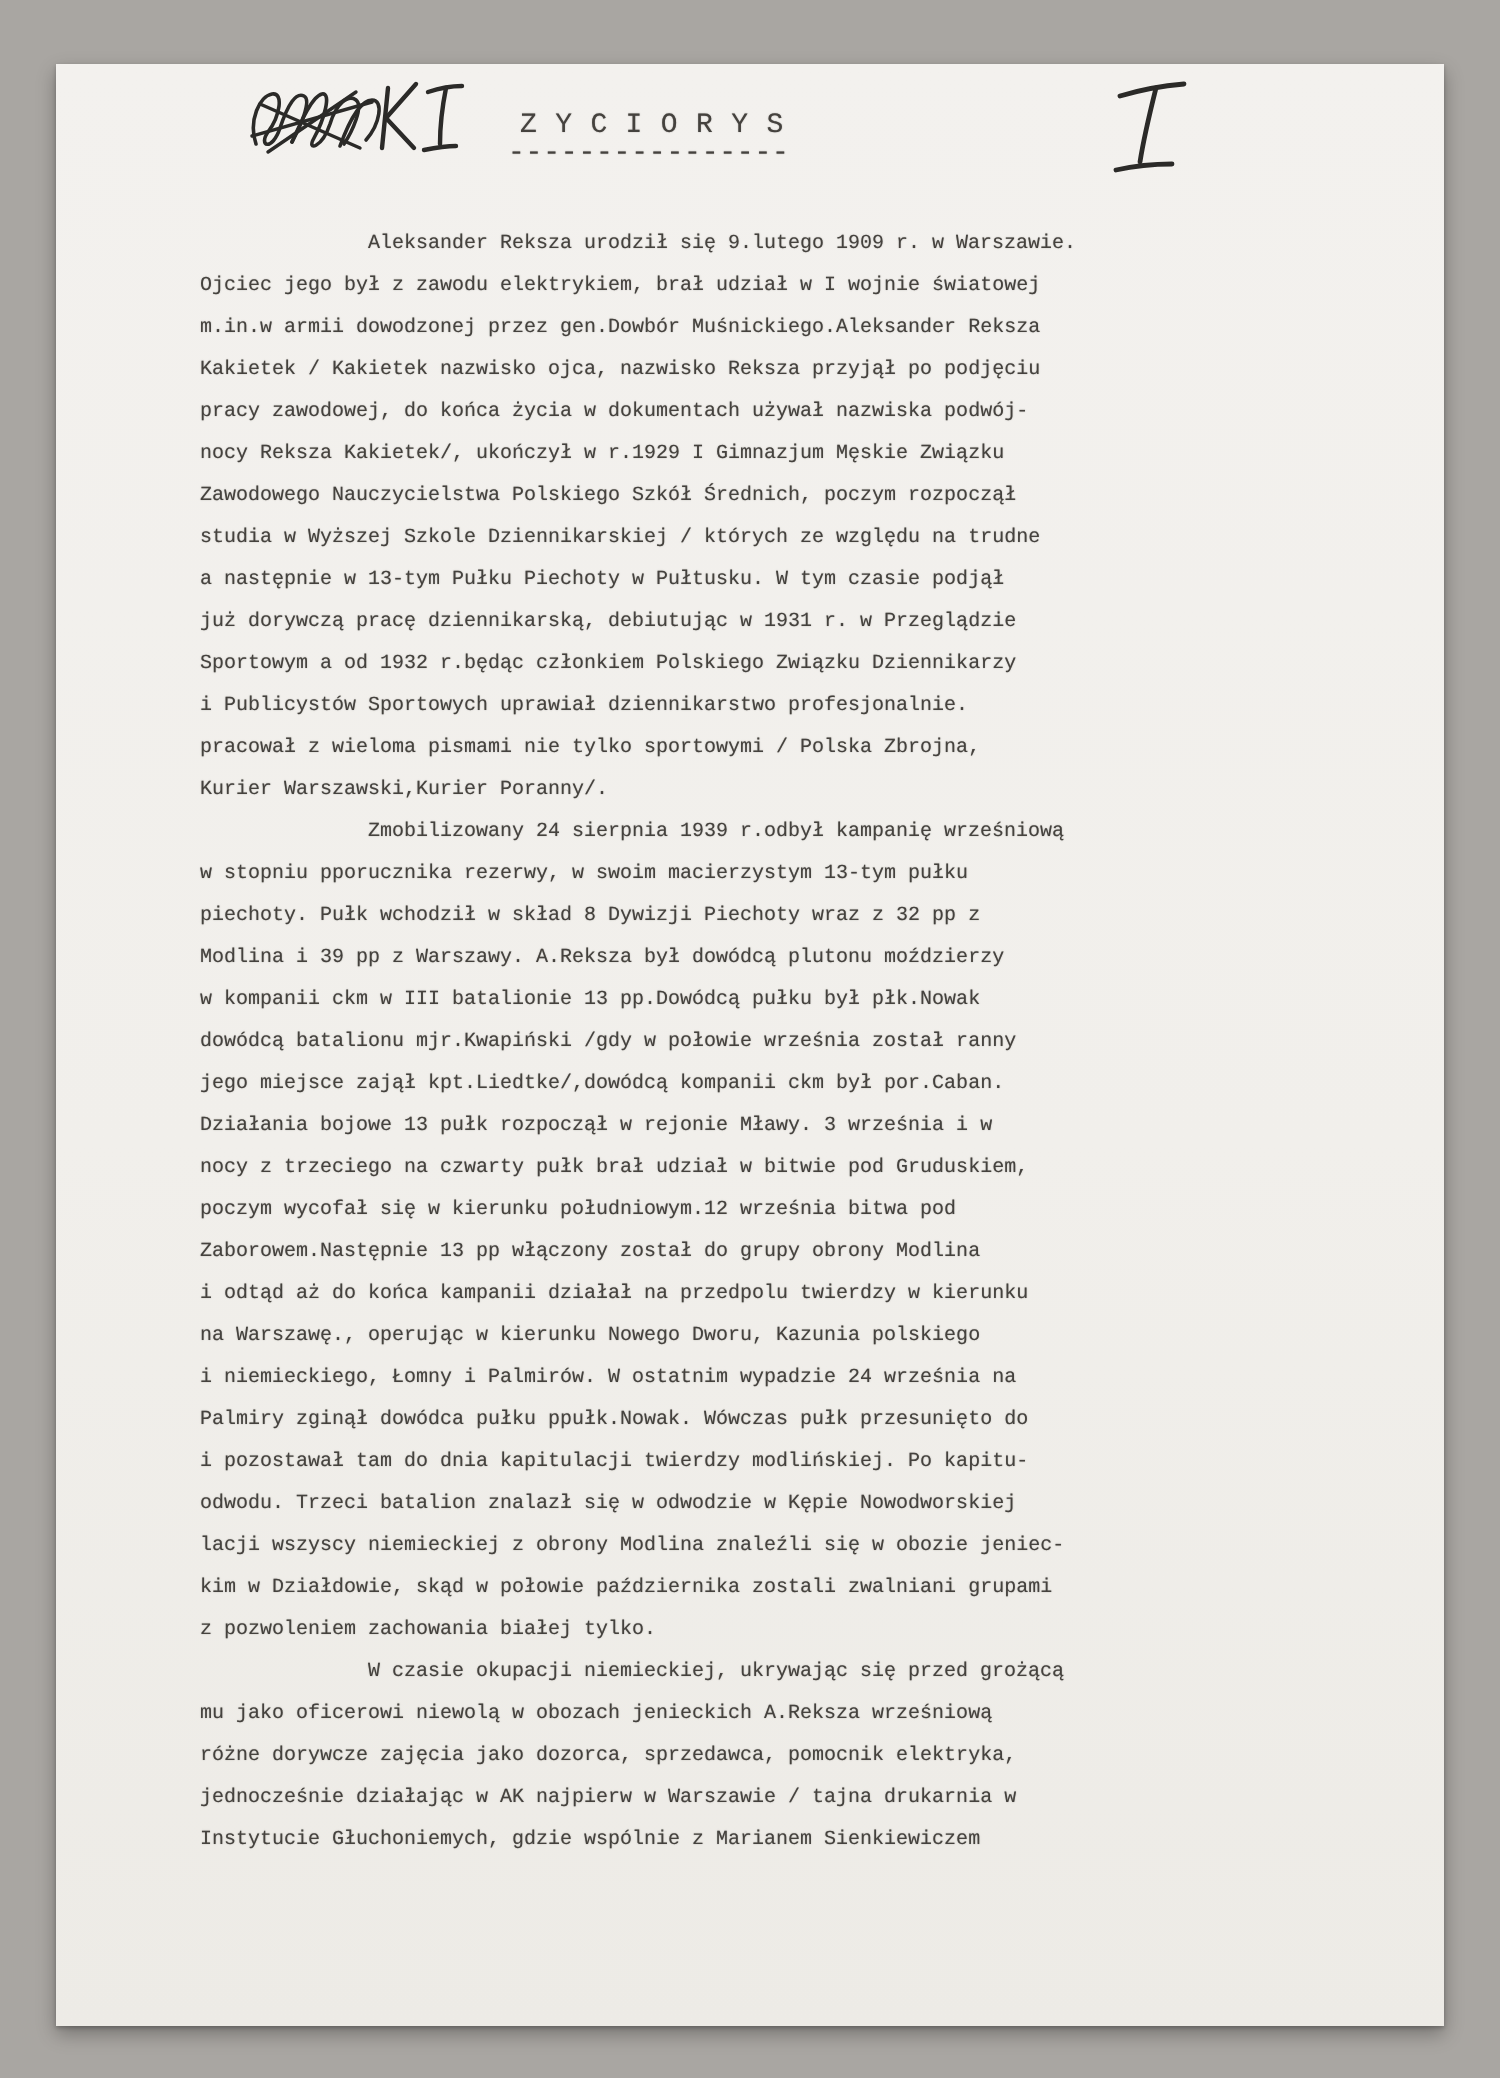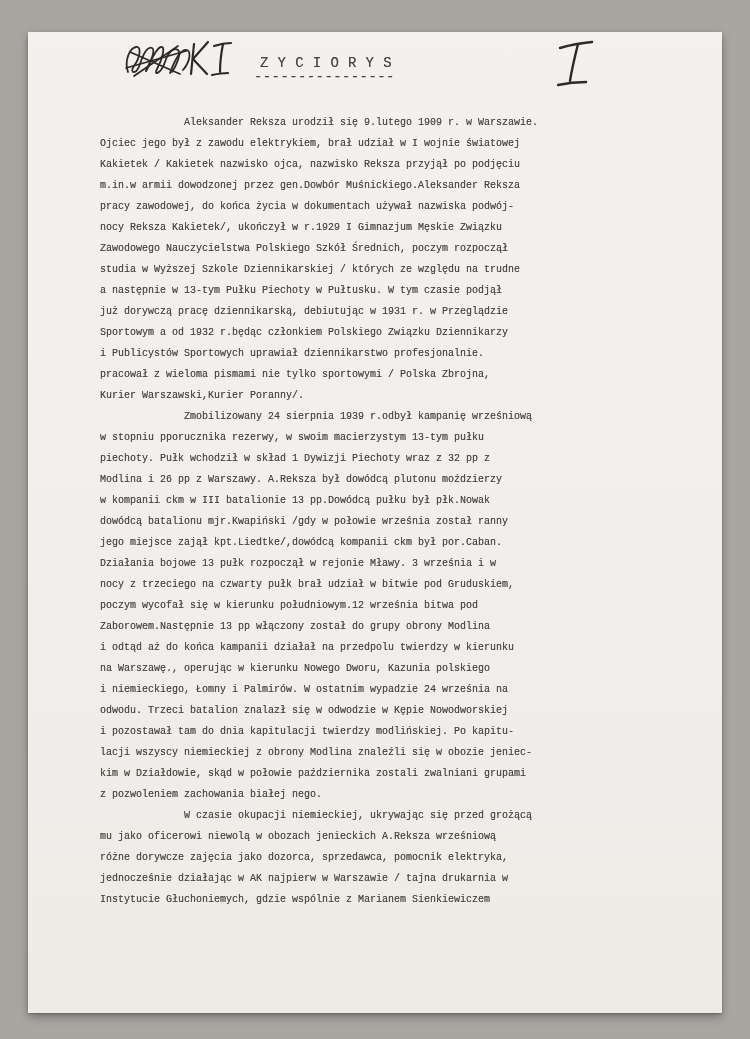--- a/index.html
+++ b/index.html
@@ -72,51 +72,52 @@
 
     <svg class="hand" style="left:528px;top:6px" width="48" height="50" viewBox="0 0 48 50" aria-label="I">
       <path stroke-width="2.4" d="M4,10 C14,7 24,5 36,4"></path>
       <path stroke-width="2.4" d="M22,6 C19,18 16,30 14,43"></path>
       <path stroke-width="2.4" d="M2,47 C11,45 20,44 30,44"></path>
     </svg>
 
     <div class="doc-body">
         <div class="line first">Aleksander Reksza urodził się 9.lutego 1909 r. w Warszawie.</div>
         <div class="line">Ojciec jego był z zawodu elektrykiem, brał udział w I wojnie światowej</div>
+        <div class="line">m.in.w armii dowodzonej przez gen.Dowbór Muśnickiego.Aleksander Reksza</div>
         <div class="line">Kakietek / Kakietek nazwisko ojca, nazwisko Reksza przyjął po podjęciu</div>
-        <div class="line">m.in.w armii dowodzonej przez gen.Dowbór Muśnickiego.Aleksander Reksza</div>
         <div class="line">pracy zawodowej, do końca życia w dokumentach używał nazwiska podwój-</div>
         <div class="line">nocy Reksza Kakietek/, ukończył w r.1929 I Gimnazjum Męskie Związku</div>
         <div class="line">Zawodowego Nauczycielstwa Polskiego Szkół Średnich, poczym rozpoczął</div>
         <div class="line">studia w Wyższej Szkole Dziennikarskiej / których ze względu na trudne</div>
         <div class="line">a następnie w 13-tym Pułku Piechoty w Pułtusku. W tym czasie podjął</div>
         <div class="line">już dorywczą pracę dziennikarską, debiutując w 1931 r. w Przeglądzie</div>
         <div class="line">Sportowym a od 1932 r.będąc członkiem Polskiego Związku Dziennikarzy</div>
         <div class="line">i Publicystów Sportowych uprawiał dziennikarstwo profesjonalnie.</div>
         <div class="line">pracował z wieloma pismami nie tylko sportowymi / Polska Zbrojna,</div>
         <div class="line">Kurier Warszawski,Kurier Poranny/.</div>
         <div class="line first">Zmobilizowany 24 sierpnia 1939 r.odbył kampanię wrześniową</div>
         <div class="line">w stopniu pporucznika rezerwy, w swoim macierzystym 13-tym pułku</div>
-        <div class="line">piechoty. Pułk wchodził w skład 1 Dywizji Piechoty wraz z 32 pp z</div>
-        <div class="line">Modlina i 26 pp z Warszawy. A.Reksza był dowódcą plutonu moździerzy</div>
+        <div class="line">piechoty. Pułk wchodził w skład 8 Dywizji Piechoty wraz z 32 pp z</div>
+        <div class="line">Modlina i 39 pp z Warszawy. A.Reksza był dowódcą plutonu moździerzy</div>
         <div class="line">w kompanii ckm w III batalionie 13 pp.Dowódcą pułku był płk.Nowak</div>
         <div class="line">dowódcą batalionu mjr.Kwapiński /gdy w połowie września został ranny</div>
         <div class="line">jego miejsce zajął kpt.Liedtke/,dowódcą kompanii ckm był por.Caban.</div>
         <div class="line">Działania bojowe 13 pułk rozpoczął w rejonie Mławy. 3 września i w</div>
         <div class="line">nocy z trzeciego na czwarty pułk brał udział w bitwie pod Gruduskiem,</div>
         <div class="line">poczym wycofał się w kierunku południowym.12 września bitwa pod</div>
         <div class="line">Zaborowem.Następnie 13 pp włączony został do grupy obrony Modlina</div>
         <div class="line">i odtąd aż do końca kampanii działał na przedpolu twierdzy w kierunku</div>
         <div class="line">na Warszawę., operując w kierunku Nowego Dworu, Kazunia polskiego</div>
         <div class="line">i niemieckiego, Łomny i Palmirów. W ostatnim wypadzie 24 września na</div>
+        <div class="line">Palmiry zginął dowódca pułku ppułk.Nowak. Wówczas pułk przesunięto do</div>
+        <div class="line">i pozostawał tam do dnia kapitulacji twierdzy modlińskiej. Po kapitu-</div>
         <div class="line">odwodu. Trzeci batalion znalazł się w odwodzie w Kępie Nowodworskiej</div>
-        <div class="line">i pozostawał tam do dnia kapitulacji twierdzy modlińskiej. Po kapitu-</div>
         <div class="line">lacji wszyscy niemieckiej z obrony Modlina znaleźli się w obozie jeniec-</div>
         <div class="line">kim w Działdowie, skąd w połowie października zostali zwalniani grupami</div>
-        <div class="line">z pozwoleniem zachowania białej nego.</div>
+        <div class="line">z pozwoleniem zachowania białej tylko.</div>
         <div class="line first">W czasie okupacji niemieckiej, ukrywając się przed grożącą</div>
         <div class="line">mu jako oficerowi niewolą w obozach jenieckich A.Reksza wrześniową</div>
         <div class="line">różne dorywcze zajęcia jako dozorca, sprzedawca, pomocnik elektryka,</div>
         <div class="line">jednocześnie działając w AK najpierw w Warszawie / tajna drukarnia w</div>
         <div class="line">Instytucie Głuchoniemych, gdzie wspólnie z Marianem Sienkiewiczem</div>
       </div>
 
   </div>
 </div>
 

